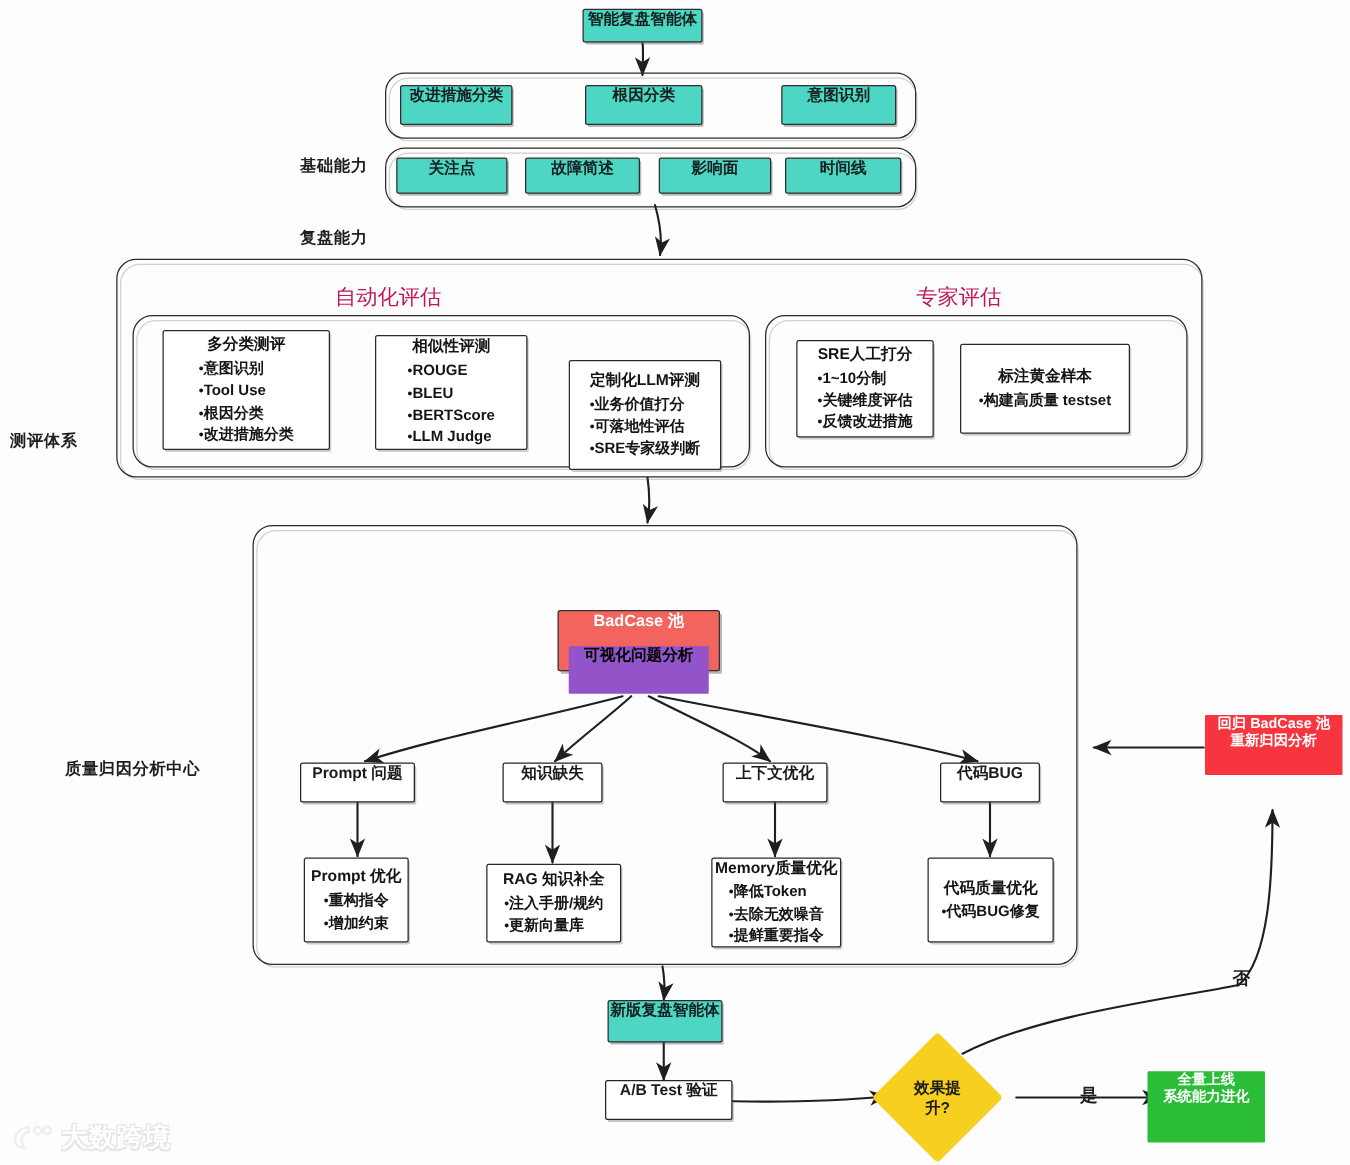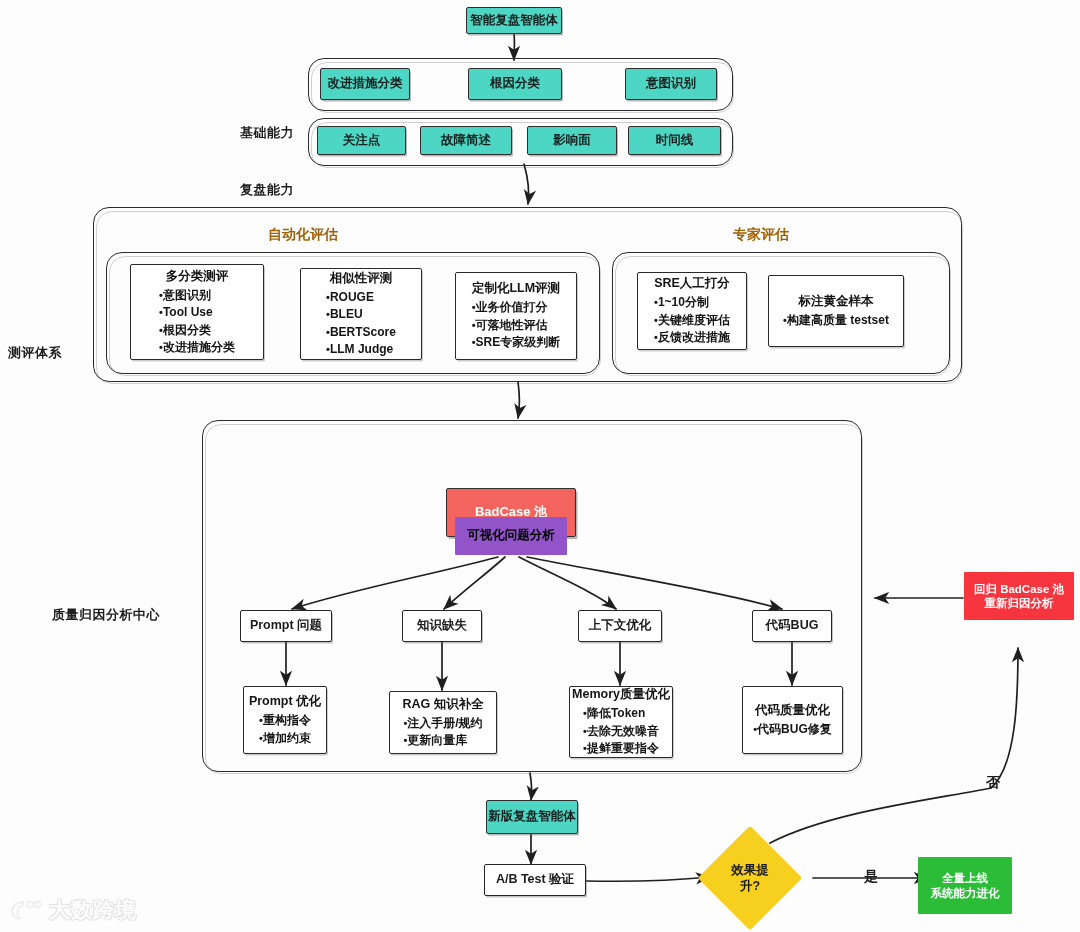--- a/index.html
+++ b/index.html
@@ -20,21 +20,21 @@
     left:0;top:0;
     width:1080px;height:932px;
     pointer-events:none;
   }
   .node{
     position:absolute;
     box-sizing:border-box;
     display:flex;
     flex-direction:column;
     align-items:center;
-    justify-content:center;
+    justify-content:flex-start;
     text-align:center;
     line-height:1.25;
     z-index:3;
   }
   
   .group{
     position:absolute;
     box-sizing:border-box;
     border:1.6px solid #2b2b2b;
     border-radius:16px;
@@ -94,23 +94,23 @@
   .caption{
     position:absolute;
     color:#1e1e1e;
     font-weight:700;
     letter-spacing:.5px;
     white-space:nowrap;
     z-index:3;
   }
   .grouptitle{
     position:absolute;
-    color:#a16207;
-    font-size:14px;
-    font-weight:700;
+    color:#be185d;
+    font-size:17px;
+    font-weight:400;
     white-space:nowrap;
     z-index:3;
   }
   
   .card{
     position:absolute;
     box-sizing:border-box;
     border:1.4px solid #2a2a2a;
     background:#fff;
     border-radius:2px;
@@ -304,21 +304,21 @@
   <div class="card" style="left:300px;top:268px;width:122px;height:92px;">
     <div class="ttl">相似性评测</div>
     <ul>
       <li>ROUGE</li>
       <li>BLEU</li>
       <li>BERTScore</li>
       <li>LLM Judge</li>
     </ul>
   </div>
 
-  <div class="card" style="left:455px;top:272px;width:122px;height:88px;">
+  <div class="card" style="left:455px;top:288px;width:122px;height:88px;">
     <div class="ttl">定制化LLM评测</div>
     <ul>
       <li>业务价值打分</li>
       <li>可落地性评估</li>
       <li>SRE专家级判断</li>
     </ul>
   </div>
 
   <div class="grouptitle" style="left:733px;top:226px;">
     <span>专家评估</span>

